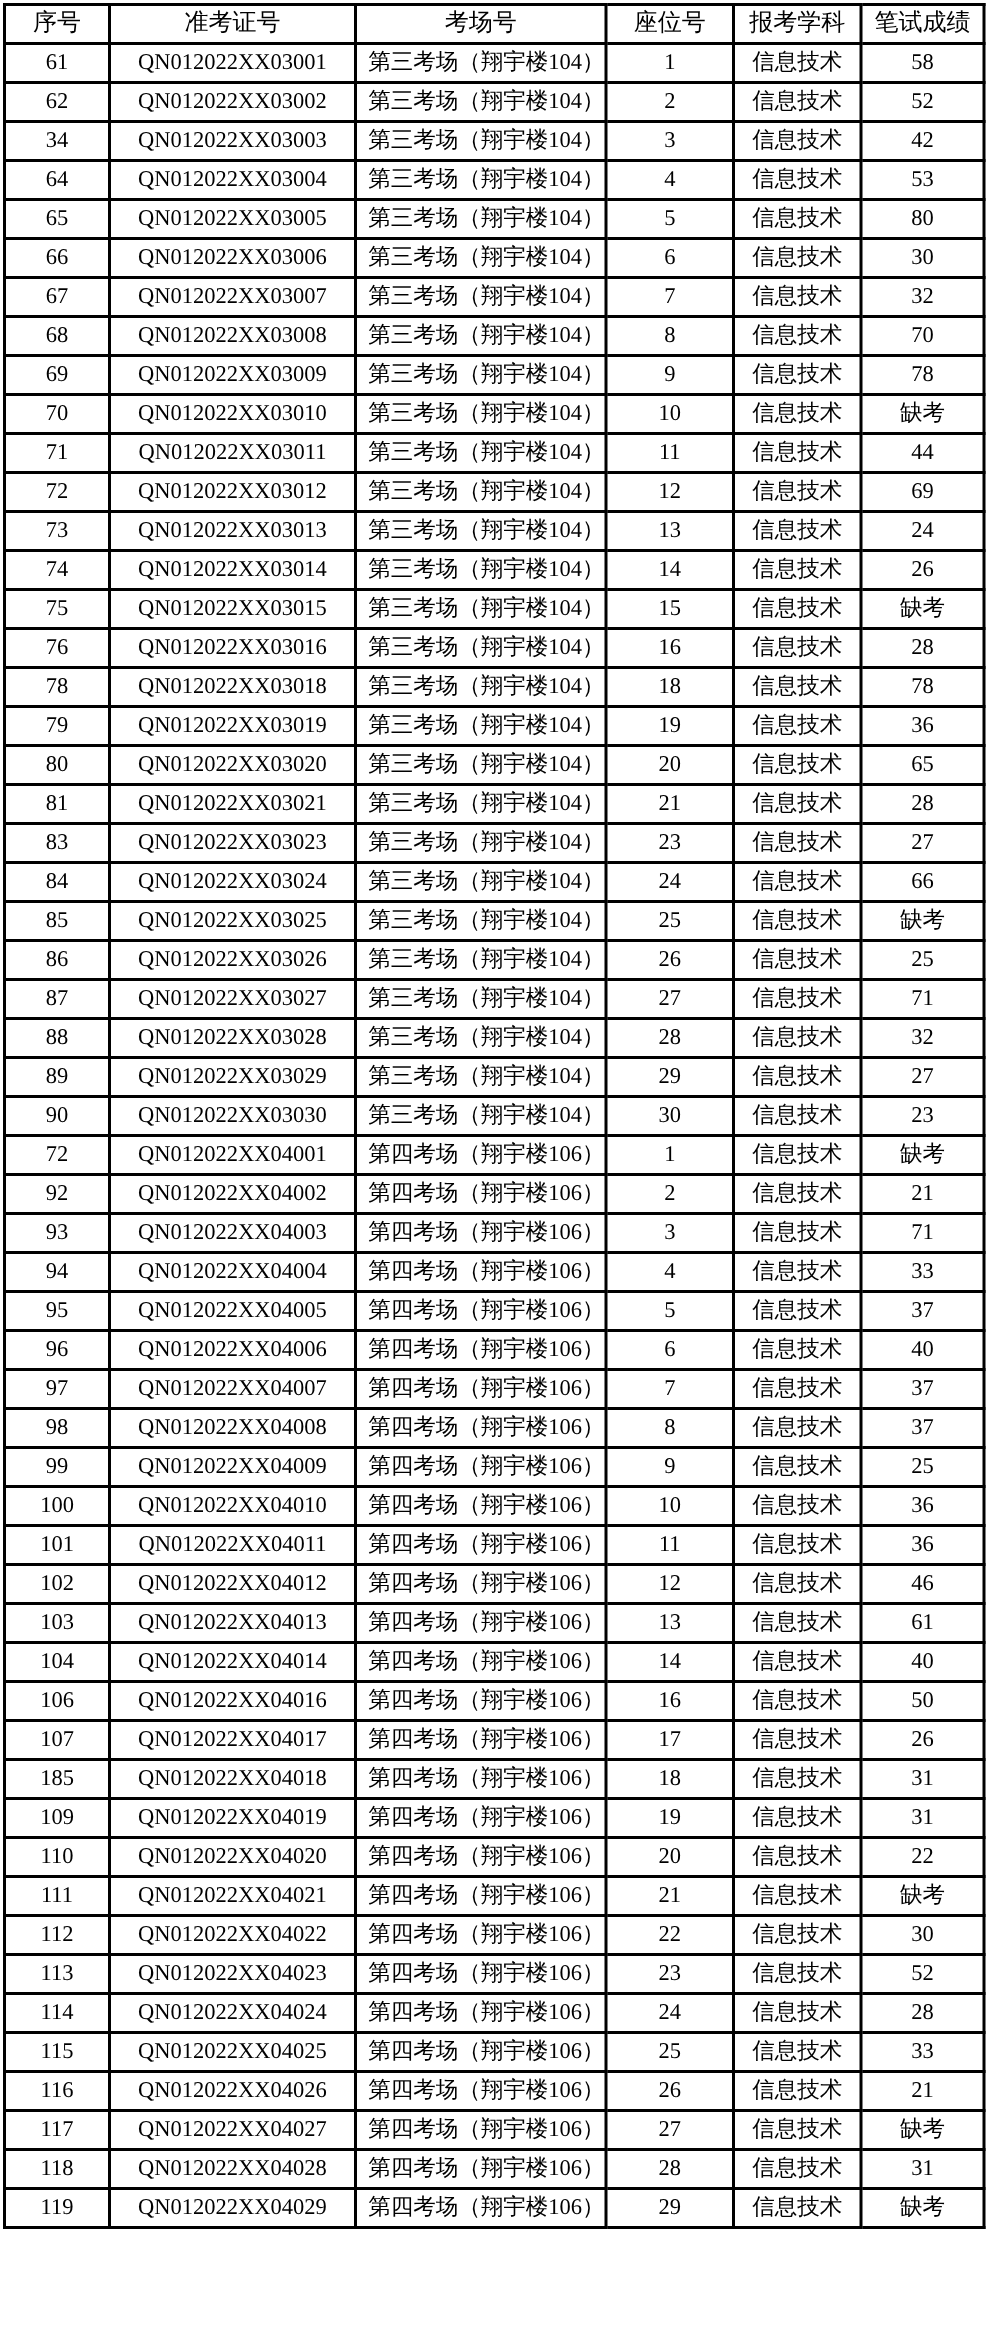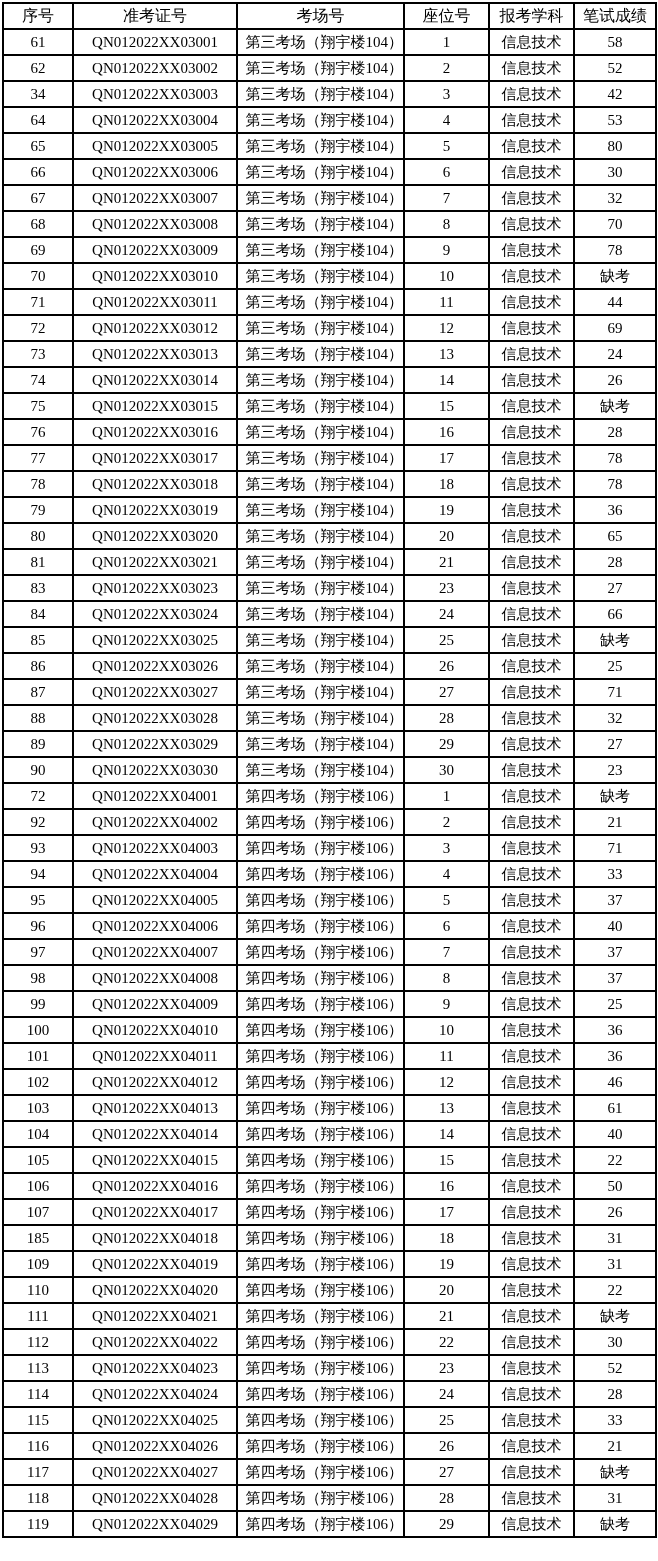--- a/index.html
+++ b/index.html
@@ -201,28 +201,20 @@
         </tr>
         <tr>
           <td>76</td>
           <td>QN012022XX03016</td>
           <td class="cell-room">第三考场（翔宇楼104）</td>
           <td>16</td>
           <td>信息技术</td>
           <td>28</td>
         </tr>
         <tr>
-          <td>77</td>
-          <td>QN012022XX03017</td>
-          <td class="cell-room">第三考场（翔宇楼104）</td>
-          <td>17</td>
-          <td>信息技术</td>
-          <td>78</td>
-        </tr>
-        <tr>
           <td>78</td>
           <td>QN012022XX03018</td>
           <td class="cell-room">第三考场（翔宇楼104）</td>
           <td>18</td>
           <td>信息技术</td>
           <td>78</td>
         </tr>
         <tr>
           <td>79</td>
           <td>QN012022XX03019</td>
@@ -415,28 +407,20 @@
           <td>信息技术</td>
           <td>61</td>
         </tr>
         <tr>
           <td>104</td>
           <td>QN012022XX04014</td>
           <td class="cell-room">第四考场（翔宇楼106）</td>
           <td>14</td>
           <td>信息技术</td>
           <td>40</td>
-        </tr>
-        <tr>
-          <td>105</td>
-          <td>QN012022XX04015</td>
-          <td class="cell-room">第四考场（翔宇楼106）</td>
-          <td>15</td>
-          <td>信息技术</td>
-          <td>22</td>
         </tr>
         <tr>
           <td>106</td>
           <td>QN012022XX04016</td>
           <td class="cell-room">第四考场（翔宇楼106）</td>
           <td>16</td>
           <td>信息技术</td>
           <td>50</td>
         </tr>
         <tr>

